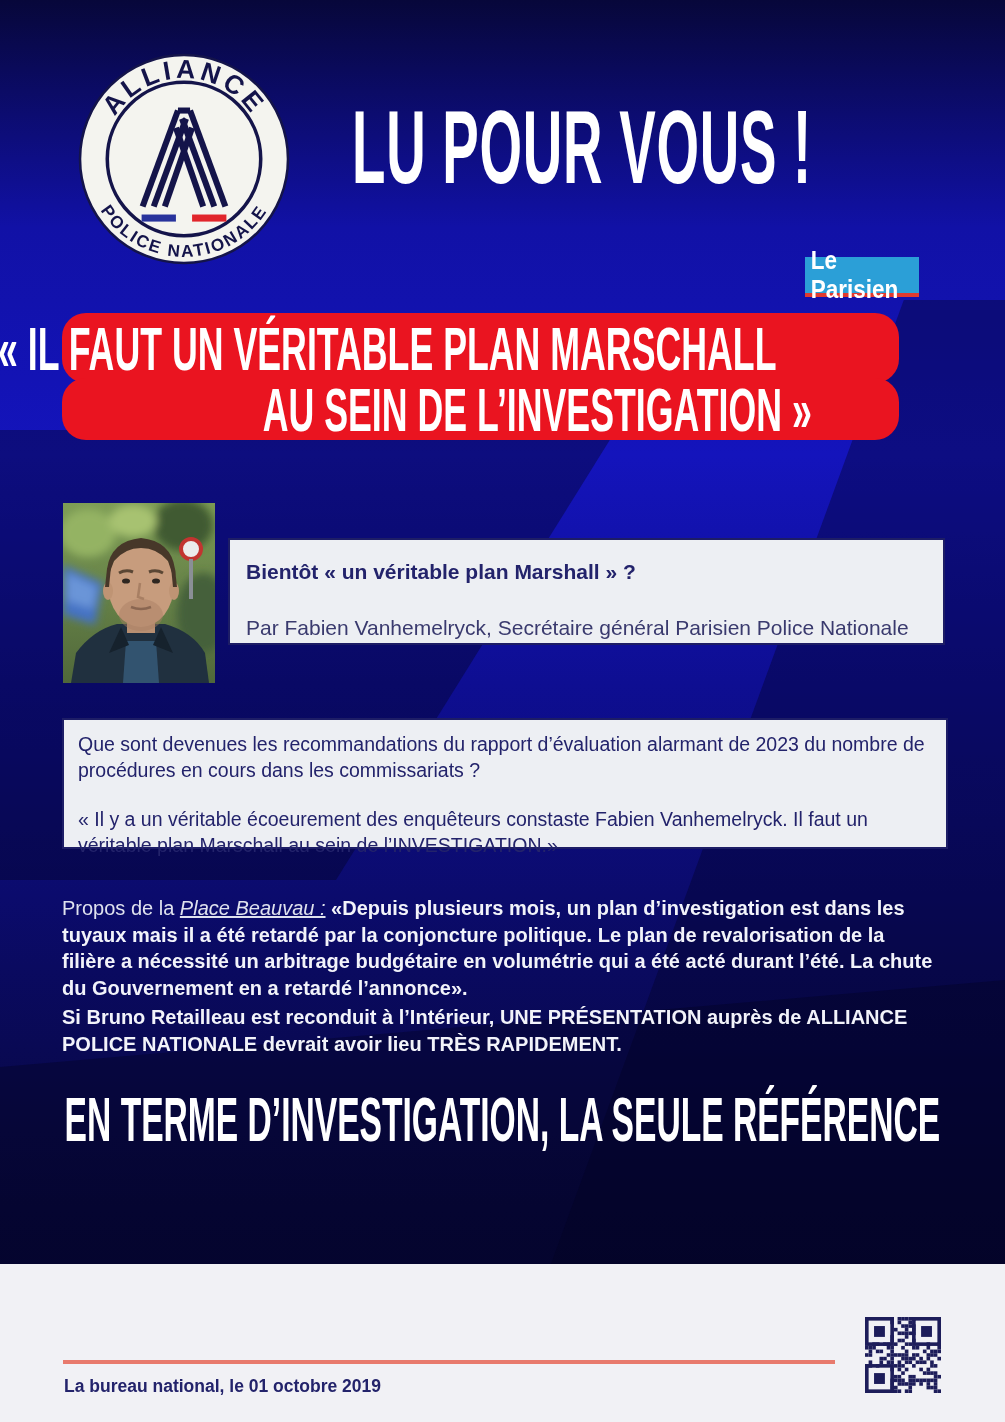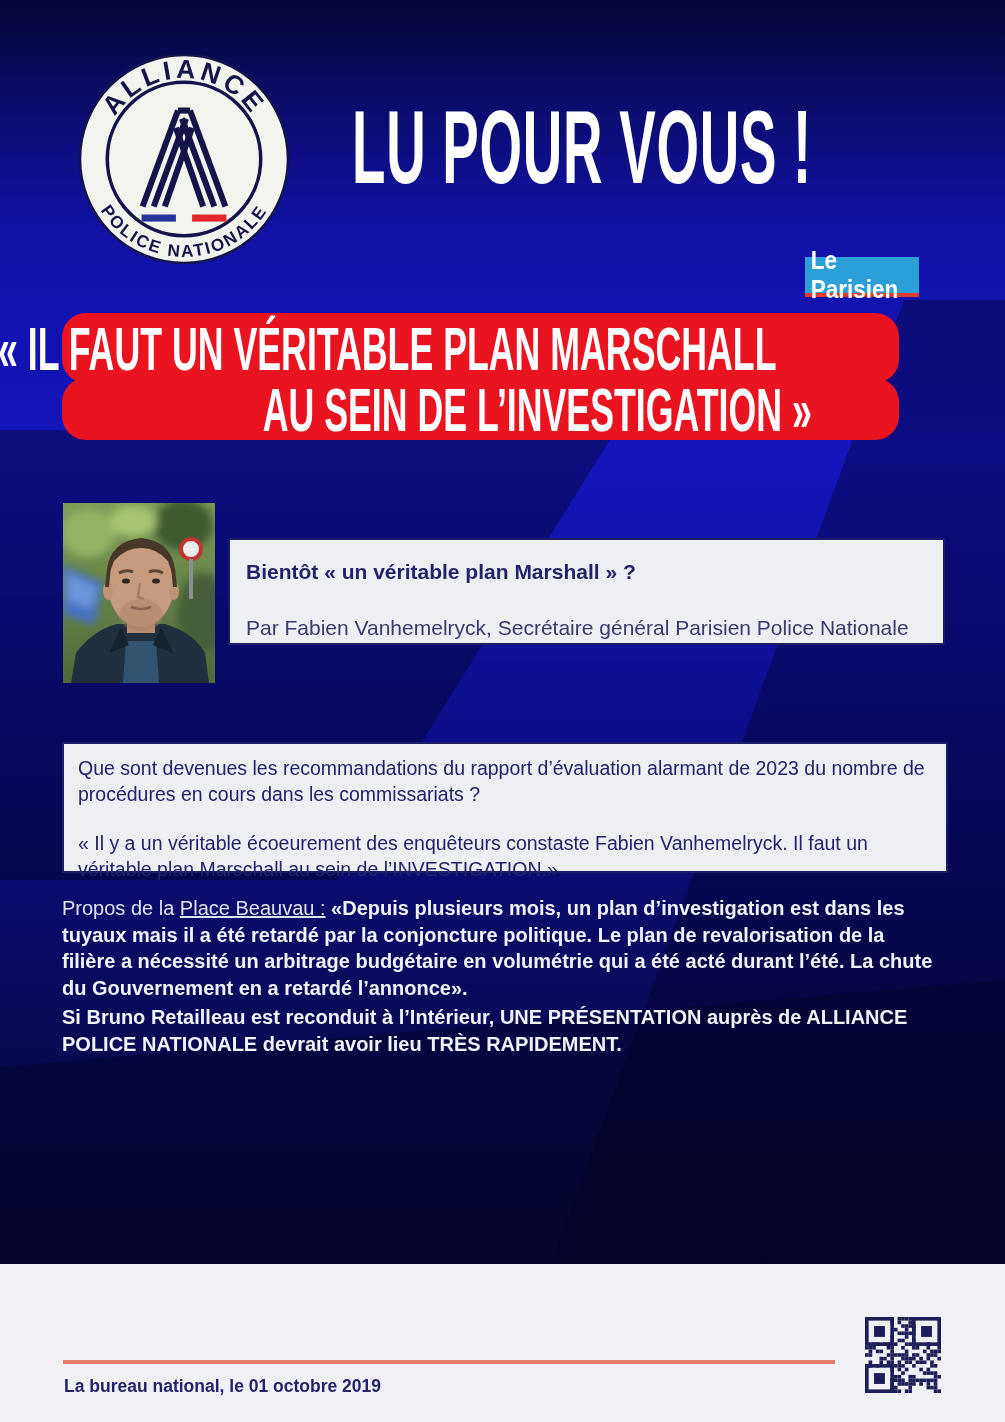--- a/index.html
+++ b/index.html
@@ -37,29 +37,29 @@
   .red-banner .cond{font-size:47px; color:#ffffff; transform:scale(0.76,1.30); transform-origin:center center;}
 
   .portrait{position:absolute; left:63px; top:503px; width:152px; height:180px;}
 
   .caption-box{position:absolute; left:228px; top:538px; width:717px; height:107px;
     background:#edeff3; border:2px solid #1d1d66; box-sizing:border-box; padding:20px 16px;}
   .caption-box .headline{font-size:21px; font-weight:700; color:#23236b; margin:0 0 32px 0;}
   .caption-box .byline{font-size:21px; font-weight:400; color:#3a3a6e; margin:0;}
 
   .quote-box{position:absolute; left:62px; top:718px; width:886px; height:131px;
-    background:#edeff3; border:2px solid #1d1d66; box-sizing:border-box; padding:12px 14px;margin-top:24px;}
+    background:#edeff3; border:2px solid #1d1d66; box-sizing:border-box; padding:12px 14px;}
   .quote-box p{margin:0 0 24px 0; font-size:19.5px; line-height:1.32; color:#23236b; font-weight:400;}
   .quote-box p:last-child{margin-bottom:0;}
 
   .body-copy{position:absolute; left:62px; width:878px; color:#f2f3fa; font-size:20px; line-height:1.33;}
   .para1{top:895px;}
   .para2{top:1004px; font-weight:700;}
   .para1 .lead{font-weight:400; color:#dfe2ee;}
-  .para1 .linkish{font-weight:400; color:#dfe2ee; text-decoration:underline; cursor:pointer;}
+  .para1 .linkish{font-weight:400; color:#dfe2ee; text-decoration:underline; cursor:pointer;font-style:italic;}
   .para1 .rest{font-weight:700;}
 
   .slogan{position:absolute; left:0; top:1092px; width:1005px; text-align:center;}
   .slogan .line{height:54px; display:flex; align-items:center; justify-content:center;}
   .slogan .cond{font-size:48px; color:#ffffff; transform:scale(0.70,1.30); transform-origin:center center;}
 
   .footer{position:absolute; left:0; top:1264px; width:1005px; height:158px; background:#f1f1f5;}
   .footer-title-wrap{position:absolute; left:63px; top:1296px; height:64px;}
   .footer-title-wrap .cond{font-size:50px; color:#1c1c5e; transform:scale(0.76,1.26); transform-origin:left center; line-height:64px;}
   .footer-rule{position:absolute; left:63px; top:1360px; width:772px; height:4px; background:#e87a6d;}
@@ -172,20 +172,23 @@
     <p>Que sont devenues les recommandations du rapport d’évaluation alarmant de 2023 du nombre de procédures en cours dans les commissariats ?</p>
     <p>« Il y a un véritable écoeurement des enquêteurs constaste Fabien Vanhemelryck. Il faut un véritable plan Marschall au sein de l’INVESTIGATION.»</p>
   </div>
 
   <div class="body-copy para1">
     <span class="lead">Propos de la </span><span class="linkish">Place Beauvau :</span><span class="rest"> «Depuis plusieurs mois, un plan d’investigation est dans les tuyaux mais il a été retardé par la conjoncture politique. Le plan de revalorisation de la filière a nécessité un arbitrage budgétaire en volumétrie qui a été acté durant l’été. La chute du Gouvernement en a retardé l’annonce».</span>
   </div>
   <div class="body-copy para2">Si Bruno Retailleau est reconduit à l’Intérieur, UNE PRÉSENTATION auprès de ALLIANCE POLICE NATIONALE devrait avoir lieu TRÈS RAPIDEMENT.</div>
 
   <div class="slogan">
+    <div class="line">
+      <span class="cond">EN TERME D’INVESTIGATION, LA SEULE RÉFÉRENCE</span>
+    </div>
   </div>
 
   <div class="footer"></div>
   <div class="footer-rule"></div>
   <div class="footer-date">La bureau national, le 01 octobre 2019</div>
   <div class="qr"><svg viewBox="0 0 76 76" width="76" height="76" fill="#1d1d5a">
         <rect width="76" height="76" fill="#f1f1f5"></rect>
         <rect x="25.33" y="0.00" width="3.62" height="3.62"></rect>
         <rect x="32.57" y="0.00" width="3.62" height="3.62"></rect>
         <rect x="36.19" y="0.00" width="3.62" height="3.62"></rect>

